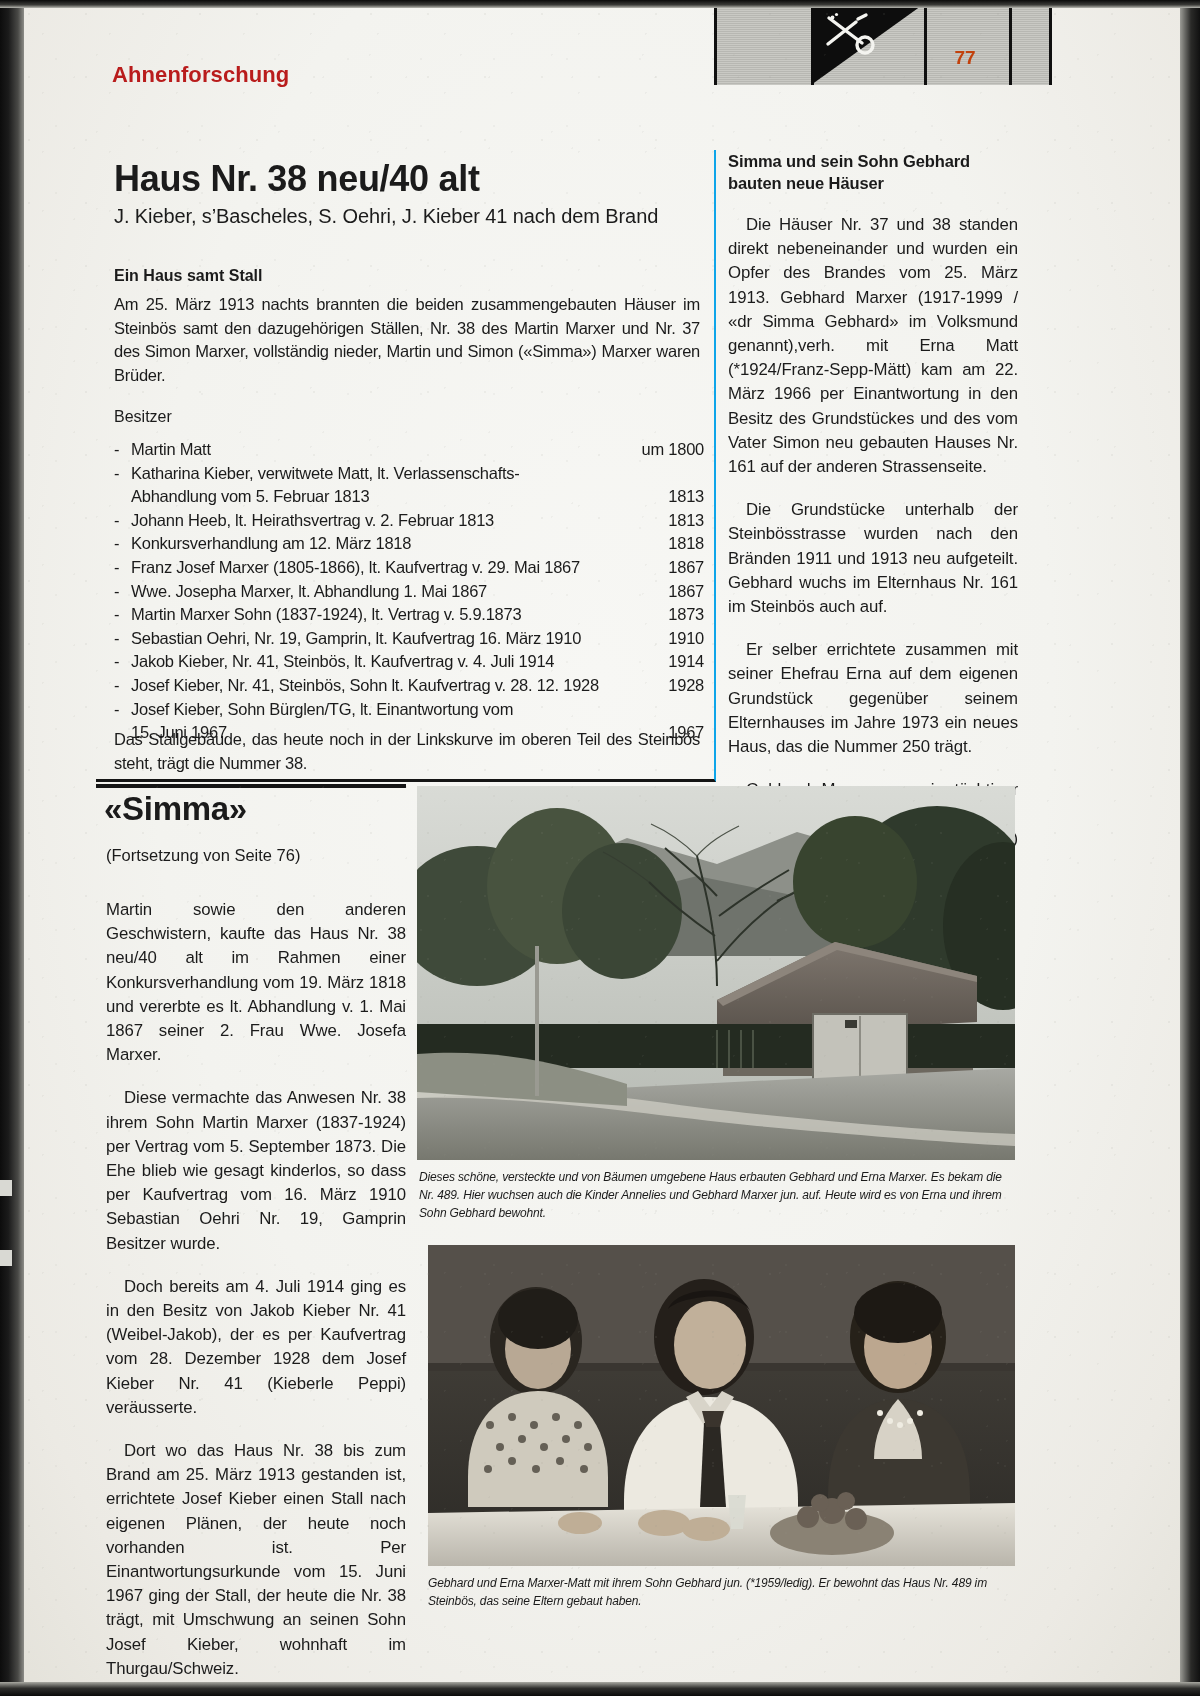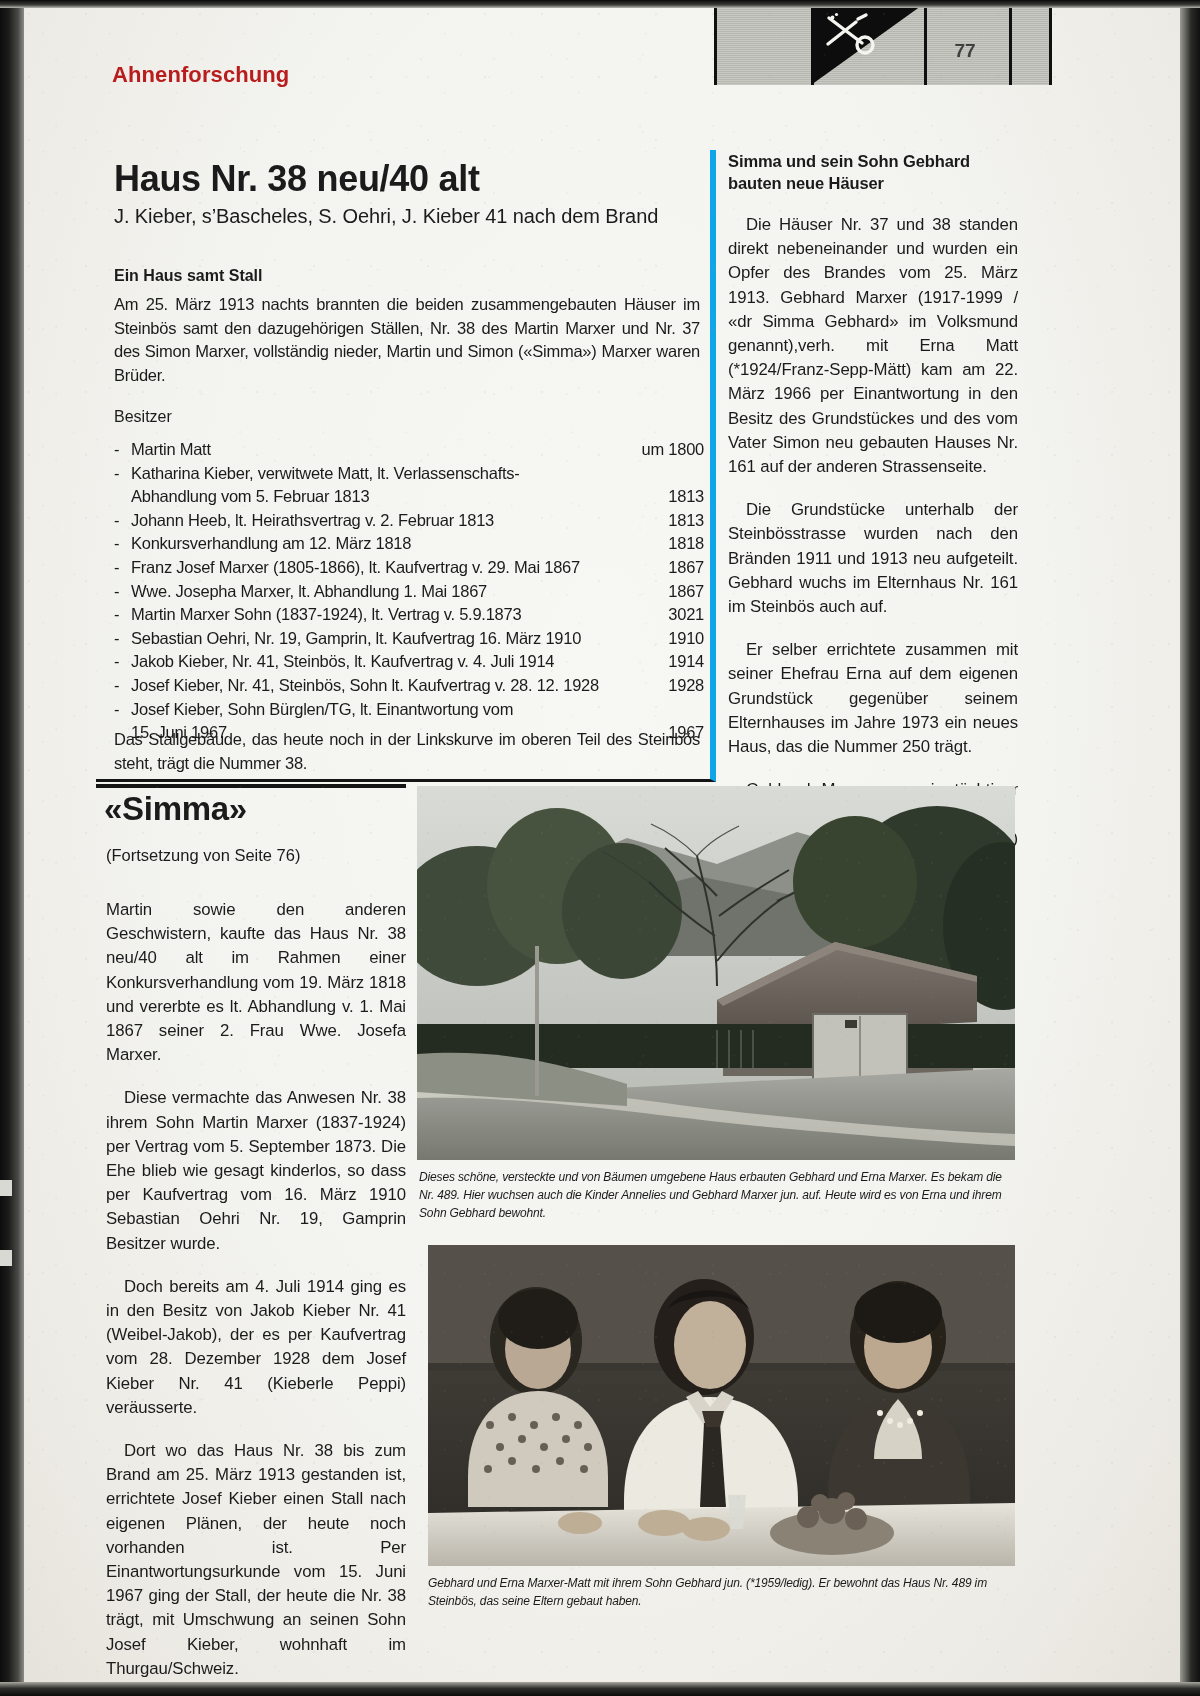--- a/index.html
+++ b/index.html
@@ -76,36 +76,36 @@
     width: 110px; height: 79px;
     background: #0d0d0d;
     clip-path: polygon(0 0, 100% 0, 0 100%);
   }
   #deco-icon {
     position: absolute; left: 108px; top: 10px;
     width: 58px; height: 52px;
   }
   #pagenum {
     position: absolute;
-    left: 210px; top: 40px;
+    left: 210px; top: 47px;
     width: 82px;
     text-align: center;
     font-size: 19px;
     font-weight: bold;
-    color: #404040;
+    color: #c2410c;
   }
 
   
   #boxed {
     position: absolute;
     left: 96px;
     top: 150px;
     width: 620px;
     height: 632px;
-    border-right: 6px solid #0ea5e9;
+    border-right: 2px solid #0ea5e9;
     border-bottom: 3px solid #151515;
     box-sizing: border-box;
   }
   #box-title {
     position: absolute; left: 18px; top: 8px;
     font-size: 36px; font-weight: bold;
     letter-spacing: -0.3px;
   }
   #box-subtitle {
     position: absolute; left: 18px; top: 55px;
@@ -320,21 +320,21 @@
           <span class="owner-year">1867</span>
         </div>
         <div class="owner-row">
           <span class="owner-dash">-</span>
           <span class="owner-text">Wwe. Josepha Marxer, lt. Abhandlung 1. Mai 1867</span>
           <span class="owner-year">1867</span>
         </div>
         <div class="owner-row">
           <span class="owner-dash">-</span>
           <span class="owner-text">Martin Marxer Sohn (1837-1924), lt. Vertrag v. 5.9.1873</span>
-          <span class="owner-year">3021</span>
+          <span class="owner-year">1873</span>
         </div>
         <div class="owner-row">
           <span class="owner-dash">-</span>
           <span class="owner-text">Sebastian Oehri, Nr. 19, Gamprin, lt. Kaufvertrag 16. März 1910</span>
           <span class="owner-year">1910</span>
         </div>
         <div class="owner-row">
           <span class="owner-dash">-</span>
           <span class="owner-text">Jakob Kieber, Nr. 41, Steinbös, lt. Kaufvertrag v. 4. Juli 1914</span>
           <span class="owner-year">1914</span>

